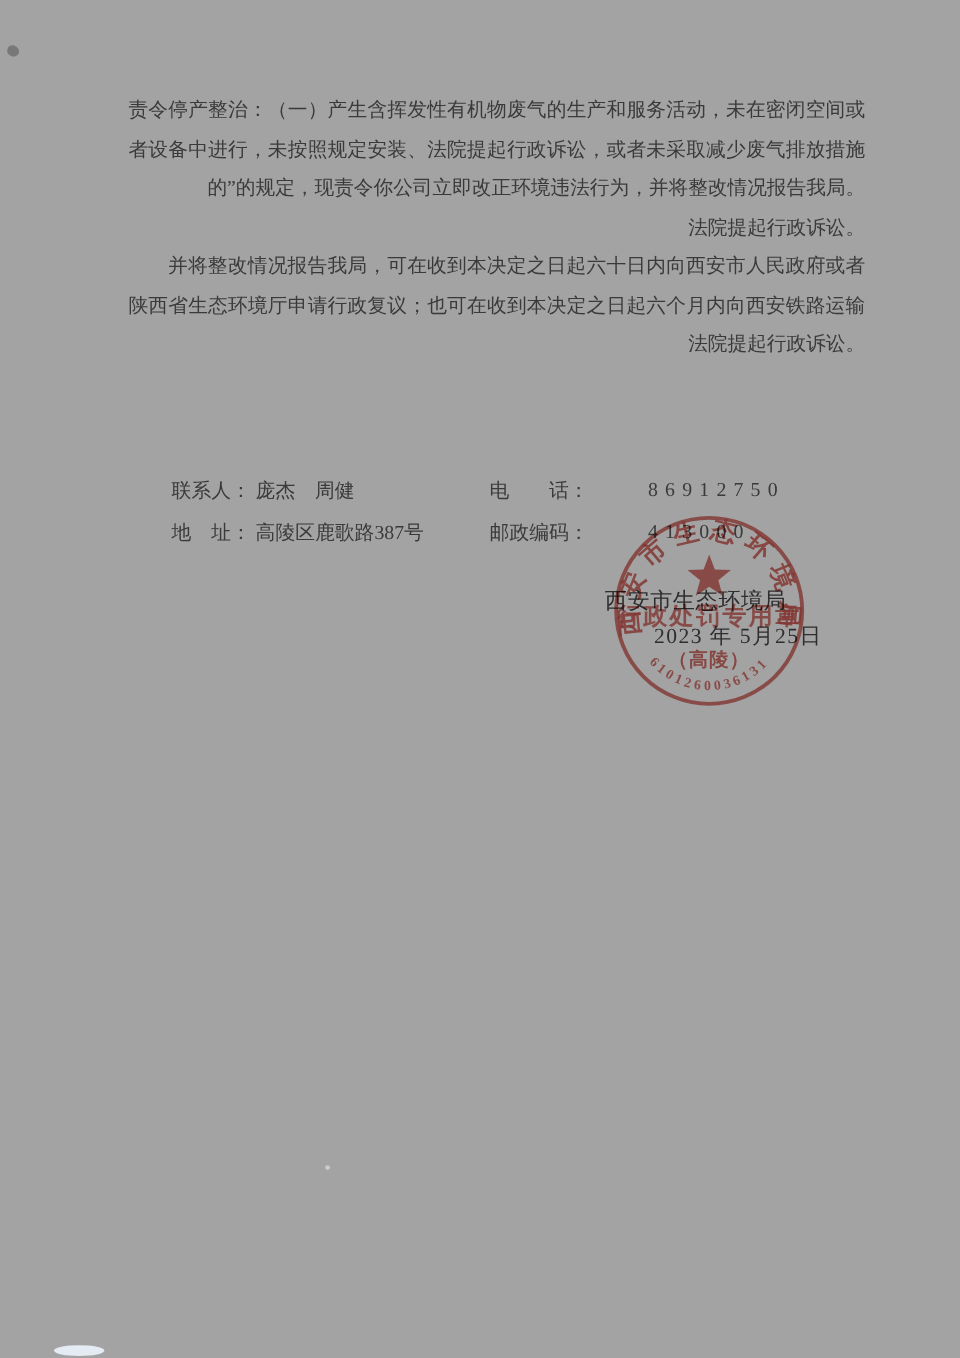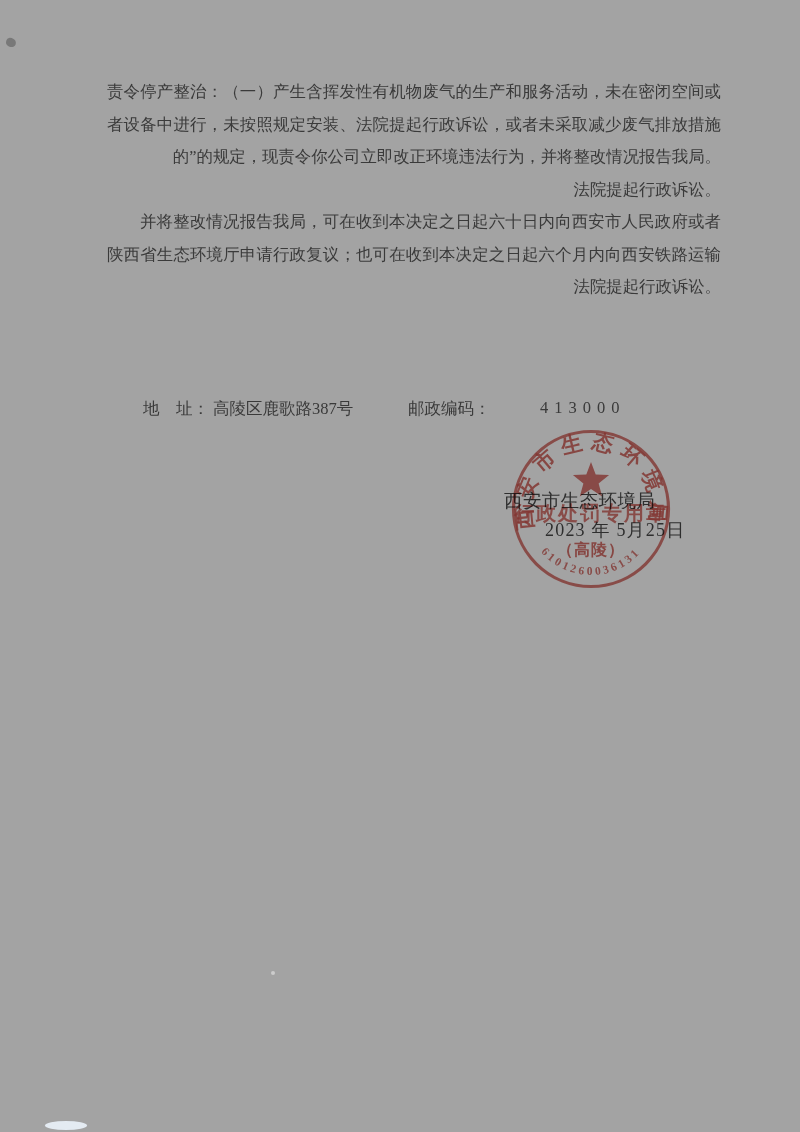--- a/index.html
+++ b/index.html
@@ -77,20 +77,26 @@
     <div class="line fill">者设备中进行，未按照规定安装、法院提起行政诉讼，或者未采取减少废气排放措施</div>
     <div class="line">的”的规定，现责令你公司立即改正环境违法行为，并将整改情况报告我局。</div>
     <div class="line">法院提起行政诉讼。</div>
     <div class="line fill indent">并将整改情况报告我局，可在收到本决定之日起六十日内向西安市人民政府或者</div>
     <div class="line fill">陕西省生态环境厅申请行政复议；也可在收到本决定之日起六个月内向西安铁路运输</div>
     <div class="line">法院提起行政诉讼。</div>
   </div>
 
   <div class="contact">
     <div class="contact-row">
+      <span class="c1">联系人：</span>
+      <span class="c2">庞杰　周健</span>
+      <span class="c3">电　　话：</span>
+      <span class="c4 num">86912750</span>
+    </div>
+    <div class="contact-row">
       <span class="c1">地　址：</span>
       <span class="c2">高陵区鹿歌路387号</span>
       <span class="c3">邮政编码：</span>
       <span class="c4 num">413000</span>
     </div>
   </div>
 
   <div class="sig-agency">西安市生态环境局</div>
   <div class="sig-date">2023 年 5月25日</div>
 

